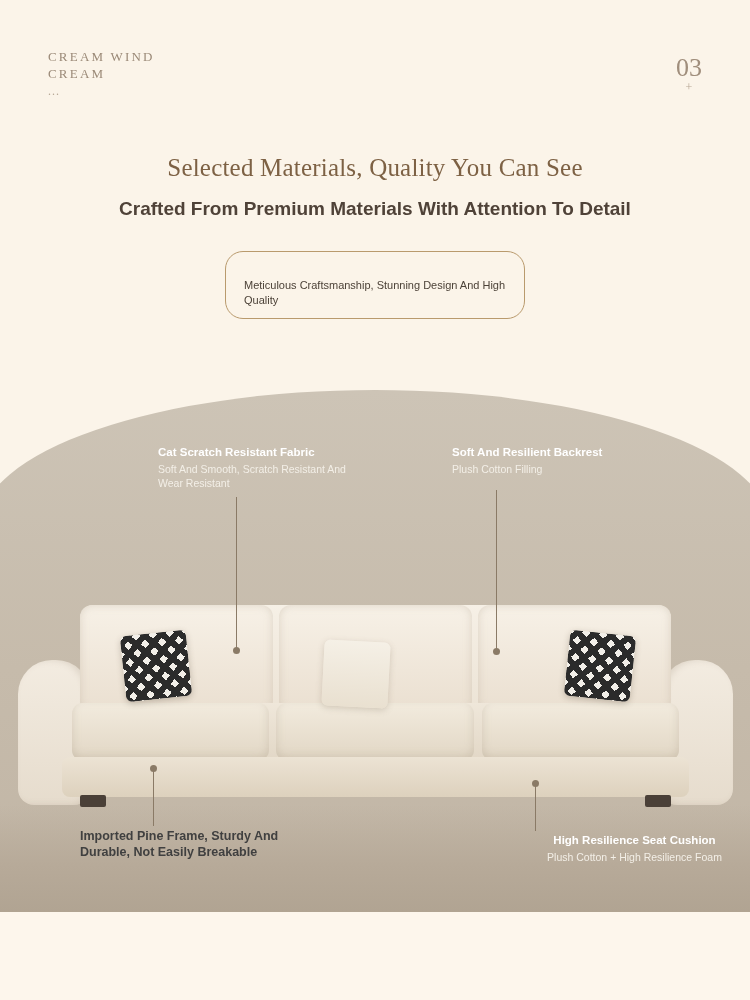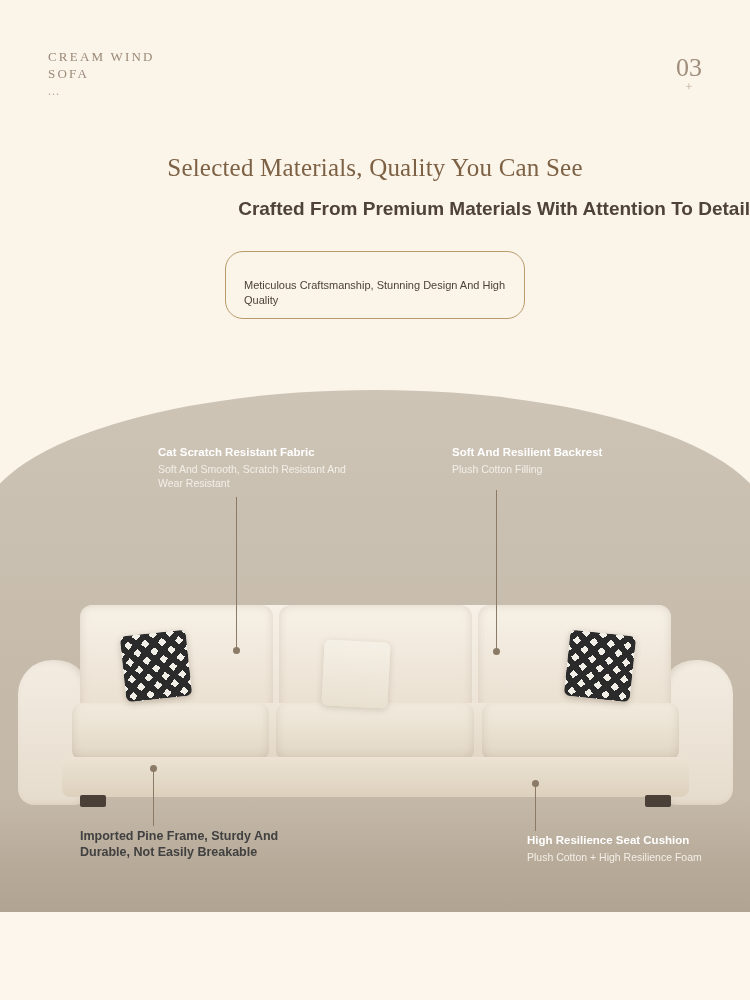--- a/index.html
+++ b/index.html
@@ -74,21 +74,21 @@
     font-size: 25px;
     color: #7d6144;
     letter-spacing: .2px;
     margin-top: 24px;
   }
   .subhead {
     position: absolute;
     left: 0;
     right: 0;
     top: 198px;
-    text-align: right;
+    text-align: center;
     font-size: 19px;
     color: #4f4238;
     font-weight: 600;
   }
 
   .pill {
     position: absolute;
     left: 50%;
     transform: translateX(-50%);
     top: 251px;
@@ -275,32 +275,32 @@
 
   #callout-backrest { left: 452px; top: 55px; width: 200px; }
   #callout-backrest .line { left: 44px; top: 45px; height: 160px; }
   #callout-backrest .dot { left: 41px; top: 203px; }
 
   #callout-frame { left: 80px; top: 438px; width: 220px; }
   #callout-frame .line { left: 73px; top: -58px; height: 56px; }
   #callout-frame .dot { left: 70px; top: -63px; }
   #callout-frame .c-title { white-space: normal; font-size: 12.5px; line-height: 16px; }
 
-  #callout-cushion { left: 527px; top: 443px; width: 215px; }
+  #callout-cushion { left: 527px; top: 443px; width: 215px; text-align: center; }
   #callout-cushion .line { left: 8px; top: -48px; height: 46px; }
   #callout-cushion .dot { left: 5px; top: -53px; }
 </style>
 </head>
 <body>
 
 <div class="page">
 
   <div class="brand">
     <span>CREAM WIND</span><br>
-    <span>SOFA</span>
+    <span>CREAM</span>
     <span class="brand-dots">...</span>
   </div>
 
   <div class="page-number">
     <span class="num">03</span>
     <span class="plus">+</span>
   </div>
 
   <div class="headline">Selected Materials, Quality You Can See</div>
   <div class="subhead">Crafted From Premium Materials With Attention To Detail</div>

